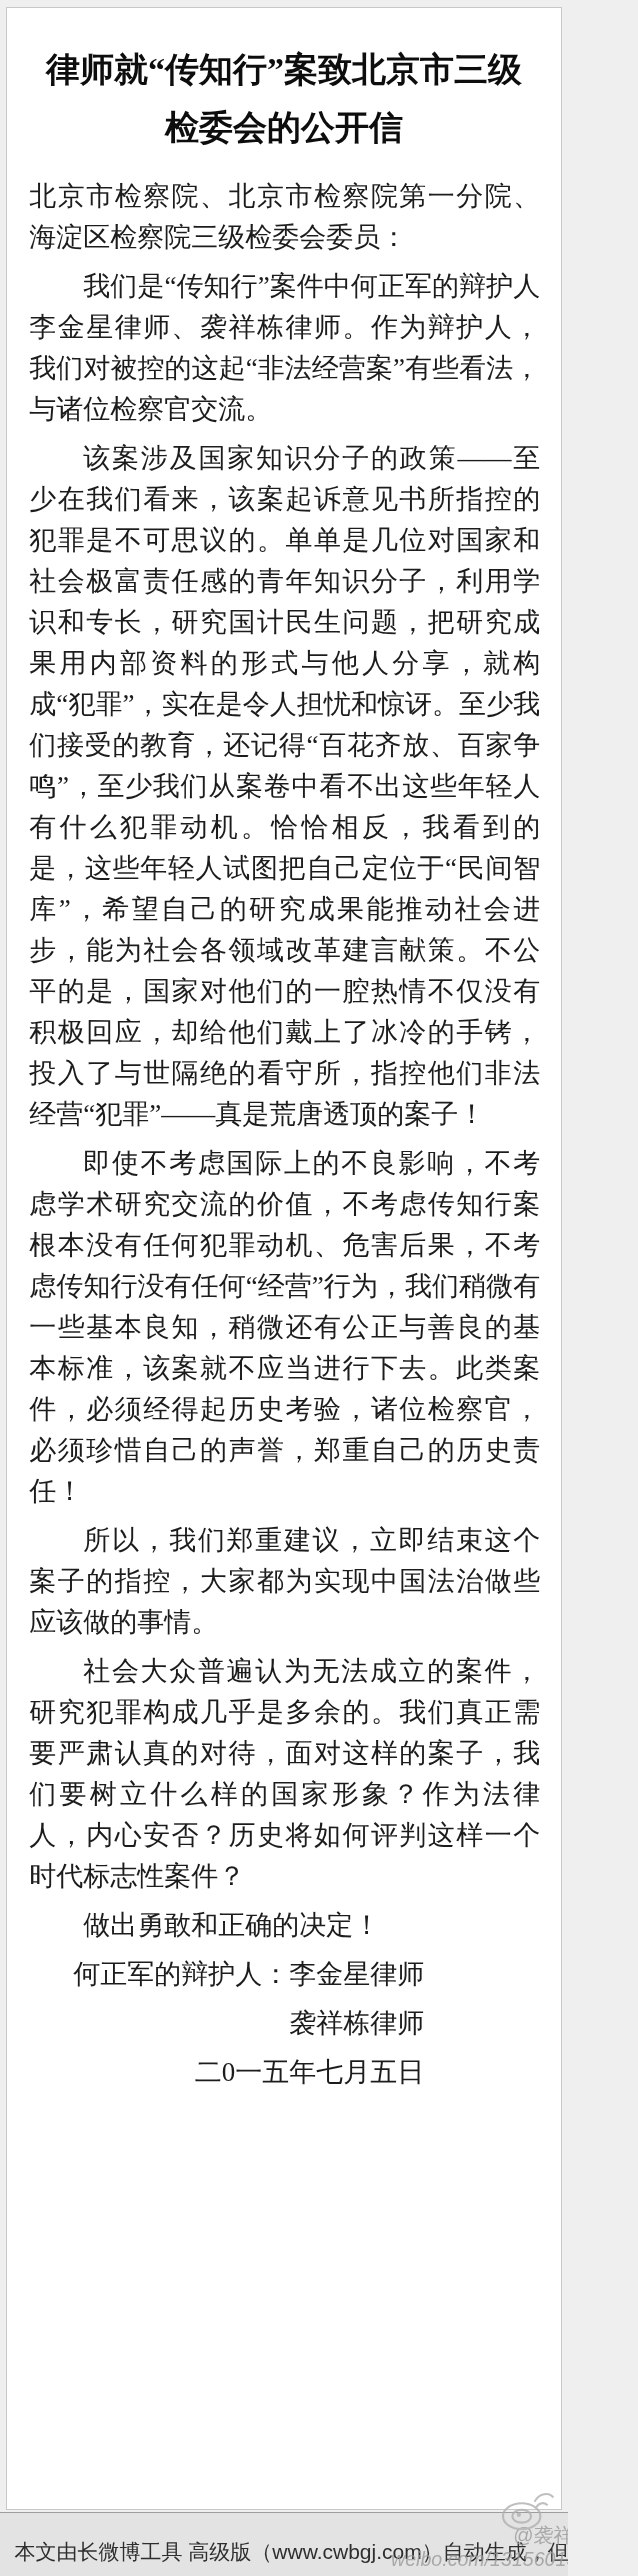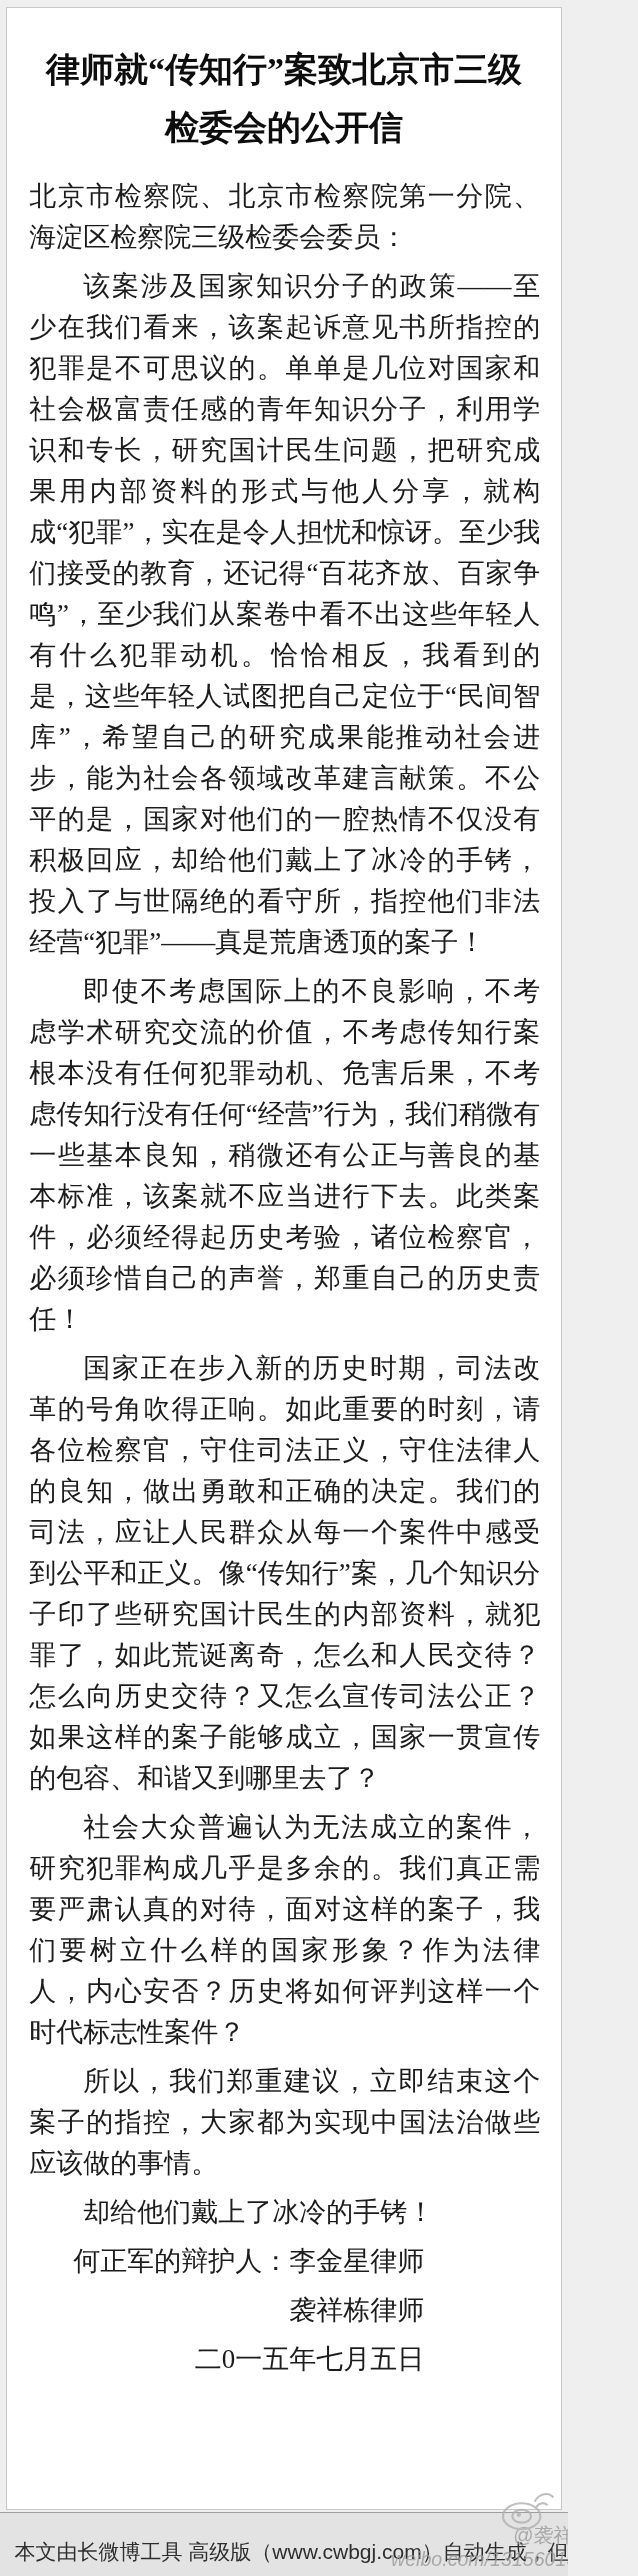--- a/index.html
+++ b/index.html
@@ -85,26 +85,26 @@
 </head>
 <body>
 
 <div class="page">
 
   <div class="sheet">
     <h1 class="title">律师就“传知行”案致北京市三级检委会的公开信</h1>
 
     <div class="letter-body">
       <p class="salutation">北京市检察院、北京市检察院第一分院、海淀区检察院三级检委会委员：</p>
+      <p class="para">我们是“传知行”案件中何正军的辩护人李金星律师、袭祥栋律师。作为辩护人，我们对被控的这起“非法经营案”有些看法，与诸位检察官交流。</p>
       <p class="para">该案涉及国家知识分子的政策——至少在我们看来，该案起诉意见书所指控的犯罪是不可思议的。单单是几位对国家和社会极富责任感的青年知识分子，利用学识和专长，研究国计民生问题，把研究成果用内部资料的形式与他人分享，就构成“犯罪”，实在是令人担忧和惊讶。至少我们接受的教育，还记得“百花齐放、百家争鸣”，至少我们从案卷中看不出这些年轻人有什么犯罪动机。恰恰相反，我看到的是，这些年轻人试图把自己定位于“民间智库”，希望自己的研究成果能推动社会进步，能为社会各领域改革建言献策。不公平的是，国家对他们的一腔热情不仅没有积极回应，却给他们戴上了冰冷的手铐，投入了与世隔绝的看守所，指控他们非法经营“犯罪”——真是荒唐透顶的案子！</p>
       <p class="para">即使不考虑国际上的不良影响，不考虑学术研究交流的价值，不考虑传知行案根本没有任何犯罪动机、危害后果，不考虑传知行没有任何“经营”行为，我们稍微有一些基本良知，稍微还有公正与善良的基本标准，该案就不应当进行下去。此类案件，必须经得起历史考验，诸位检察官，必须珍惜自己的声誉，郑重自己的历史责任！</p>
-      <p class="para">国家正在步入新的历史时期，司法改革的号角吹得正响。如此重要的时刻，请各位检察官，守住司法正义，守住法律人的良知，做出勇敢和正确的决定。我们的司法，应让人民群众从每一个案件中感受到公平和正义。像“传知行”案，几个知识分子印了些研究国计民生的内部资料，就犯罪了，如此荒诞离奇，怎么和人民交待？怎么向历史交待？又怎么宣传司法公正？如果这样的案子能够成立，国家一贯宣传的包容、和谐又到哪里去了？</p>
+      <p class="para">所以，我们郑重建议，立即结束这个案子的指控，大家都为实现中国法治做些应该做的事情。</p>
       <p class="para">社会大众普遍认为无法成立的案件，研究犯罪构成几乎是多余的。我们真正需要严肃认真的对待，面对这样的案子，我们要树立什么样的国家形象？作为法律人，内心安否？历史将如何评判这样一个时代标志性案件？</p>
-      <p class="para">所以，我们郑重建议，立即结束这个案子的指控，大家都为实现中国法治做些应该做的事情。</p>
-      <p class="para">却给他们戴上了冰冷的手铐！</p>
+      <p class="para">做出勇敢和正确的决定！</p>
 
       <div class="signature">
         <p>何正军的辩护人：李金星律师</p>
         <p>袭祥栋律师</p>
         <p>二0一五年七月五日</p>
       </div>
     </div>
   </div>
 
   <div class="footer">

